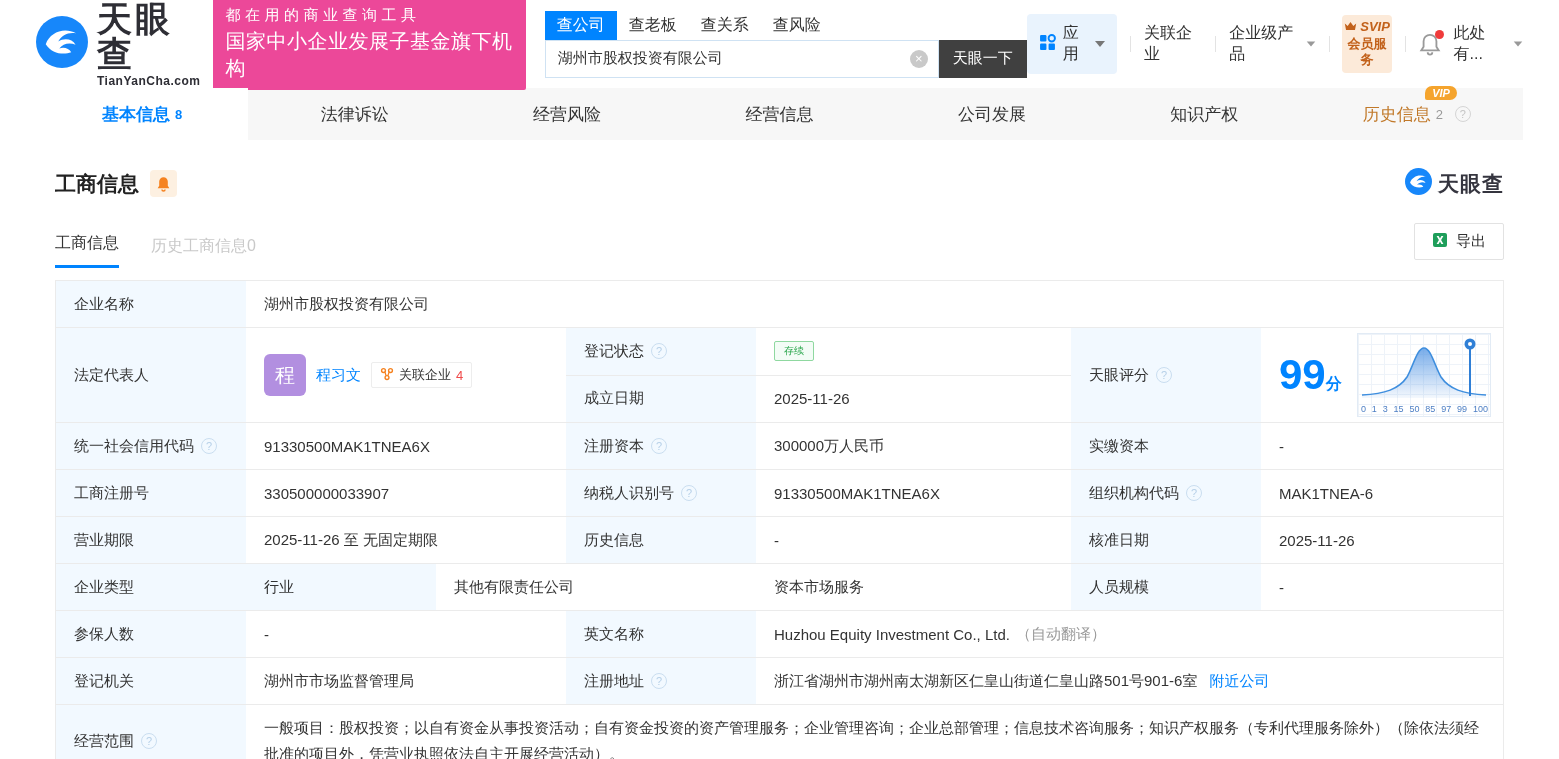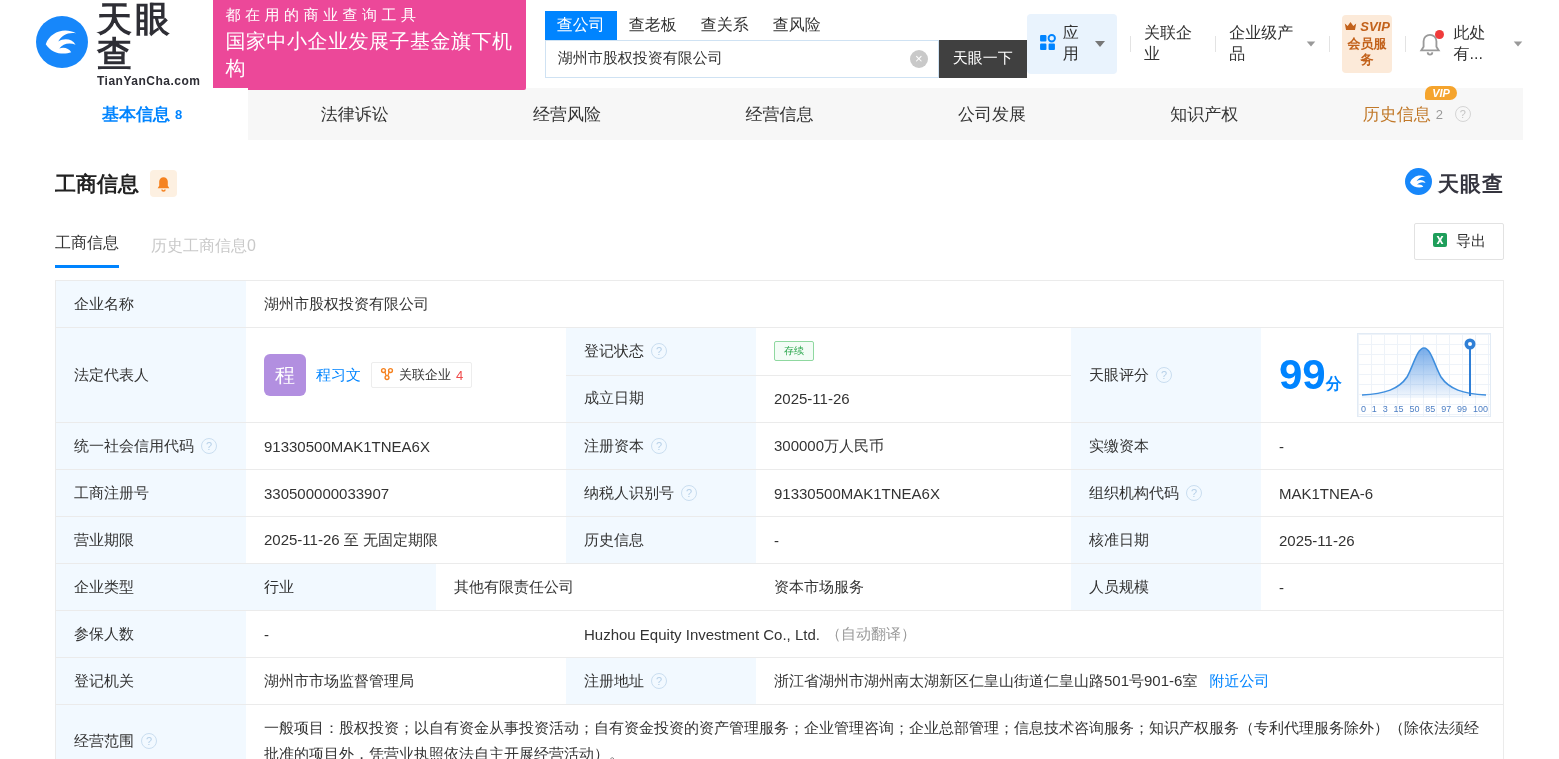--- a/index.html
+++ b/index.html
@@ -391,20 +391,21 @@
       <div class="tcell lbl">行业</div>
       <div class="tcell val w320">其他有限责任公司</div>
       <div class="tcell val w315">资本市场服务</div>
       <div class="tcell lbl">人员规模</div>
       <div class="tcell val grow">-</div>
     </div>
 
     <div class="trow">
       <div class="tcell lbl">参保人数</div>
       <div class="tcell val w320">-</div>
+      <div class="tcell lbl">英文名称</div>
       <div class="tcell val grow">
         <span>Huzhou Equity Investment Co., Ltd.</span>
         <span class="gray-note">（自动翻译）</span>
       </div>
     </div>
 
     <div class="trow">
       <div class="tcell lbl">登记机关</div>
       <div class="tcell val w320">湖州市市场监督管理局</div>
       <div class="tcell lbl">

